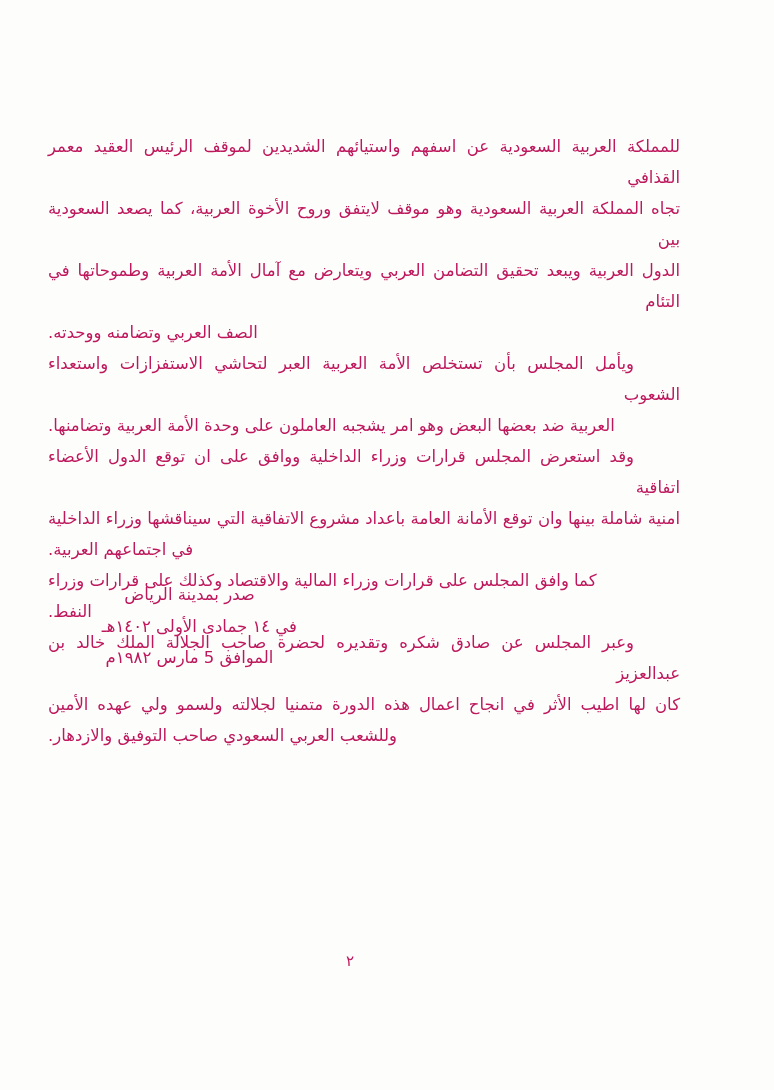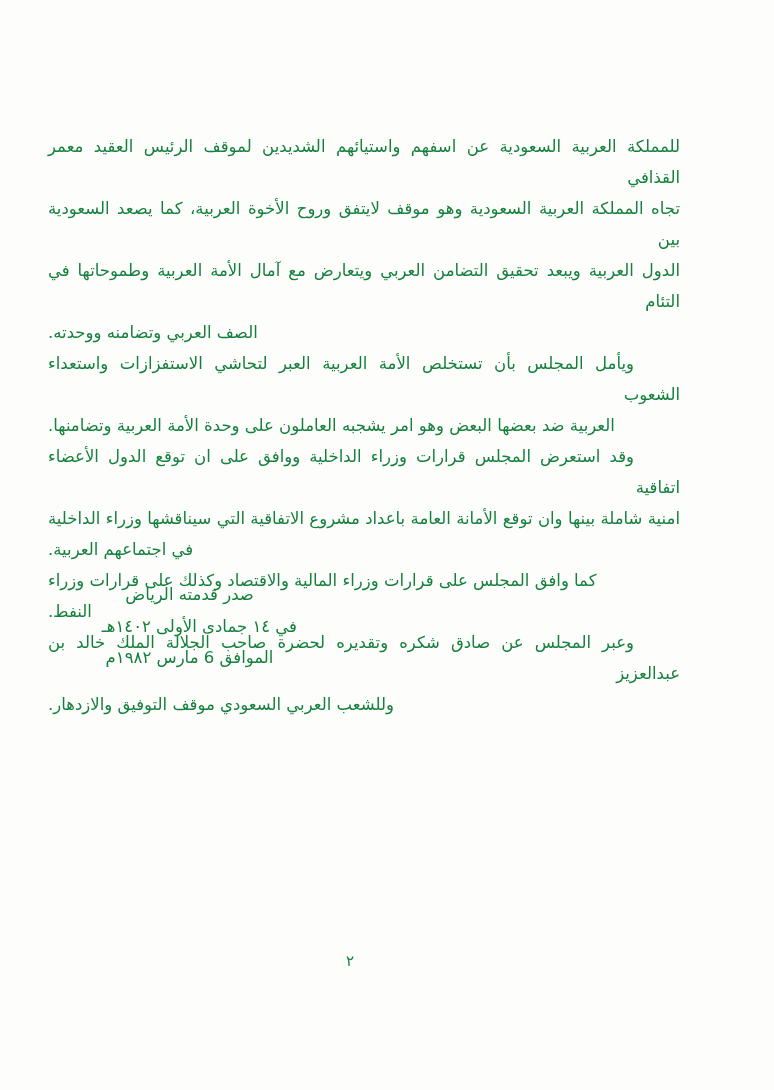--- a/index.html
+++ b/index.html
@@ -7,21 +7,21 @@
     padding: 0;
     background: #ffffff;
   }
   .page {
     position: relative;
     width: 774px;
     height: 1090px;
     background: #fdfdfc;
     overflow: hidden;
     font-family: "DejaVu Sans", sans-serif;
-    color: #15803d;
+    color: #be185d;
     direction: rtl;
   }
   .body-text {
     position: absolute;
     top: 131px;
     right: 94px;
     left: 48px;
     font-size: 16.5px;
     line-height: 31px;
   }
@@ -77,25 +77,26 @@
       <div class="para">
         <div class="line justified indent">وقد استعرض المجلس قرارات وزراء الداخلية ووافق على ان توقع الدول الأعضاء اتفاقية</div>
         <div class="line justified">امنية شاملة بينها وان توقع الأمانة العامة باعداد مشروع الاتفاقية التي سيناقشها وزراء الداخلية</div>
         <div class="line">في اجتماعهم العربية.</div>
       </div>
       <div class="para">
         <div class="line indent">كما وافق المجلس على قرارات وزراء المالية والاقتصاد وكذلك على قرارات وزراء النفط.</div>
       </div>
       <div class="para">
         <div class="line justified indent">وعبر المجلس عن صادق شكره وتقديره لحضرة صاحب الجلالة الملك خالد بن عبدالعزيز</div>
-        <div class="line">وللشعب العربي السعودي موقف التوفيق والازدهار.</div>
+        <div class="line justified">كان لها اطيب الأثر في انجاح اعمال هذه الدورة متمنيا لجلالته ولسمو ولي عهده الأمين</div>
+        <div class="line">وللشعب العربي السعودي صاحب التوفيق والازدهار.</div>
       </div>
     </div>
 
   <div class="signature">
-    <div class="line" style="text-align:center">صدر قدمته الرياض</div>
+    <div class="line" style="text-align:center">صدر بمدينة الرياض</div>
     <div class="line" style="text-align:right">في ١٤ جمادى الأولى ١٤٠٢هـ</div>
-    <div class="line" style="text-align:center">الموافق 6 مارس ١٩٨٢م</div>
+    <div class="line" style="text-align:center">الموافق 5 مارس ١٩٨٢م</div>
   </div>
 
   <div class="page-number">٢</div>
 
 </div>
 
 </body></html>

